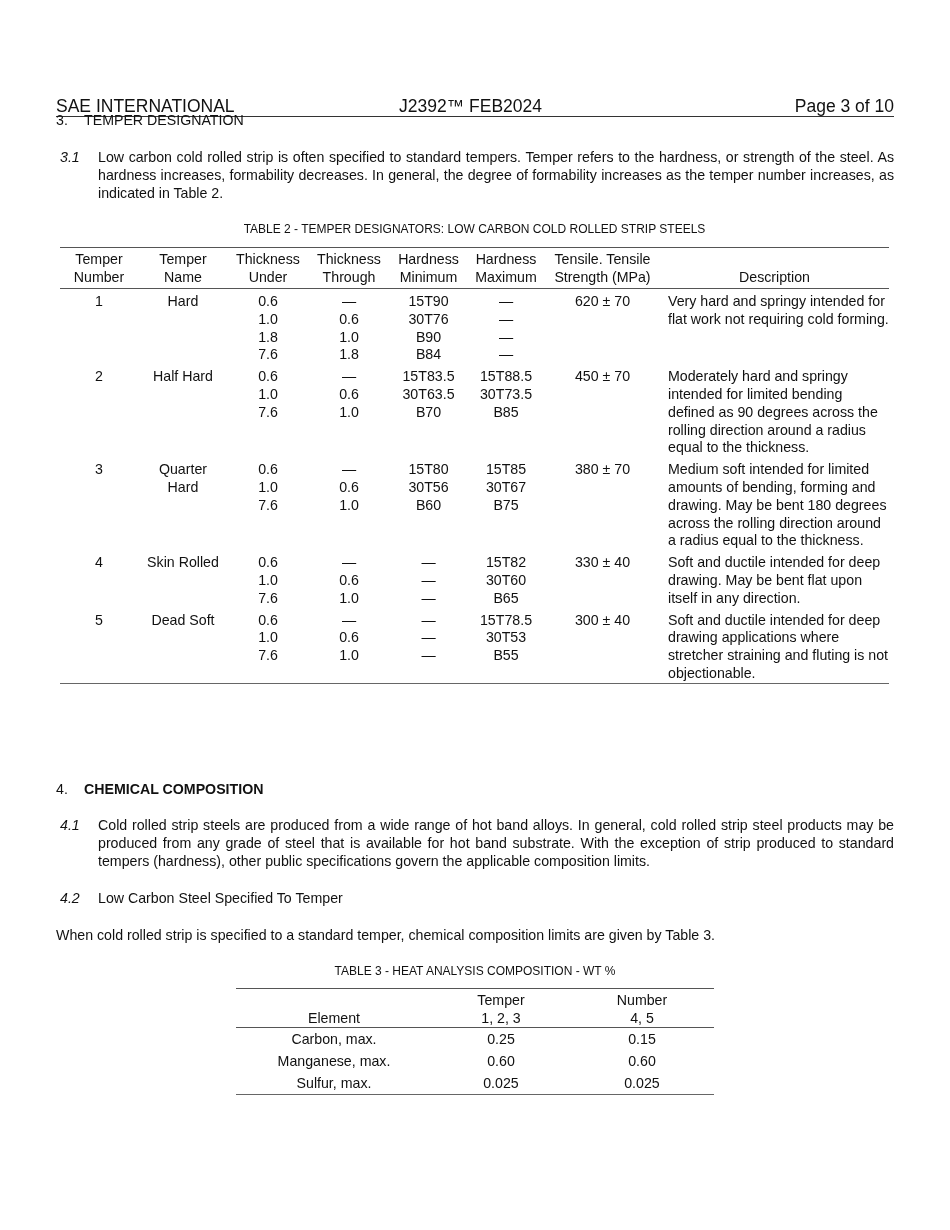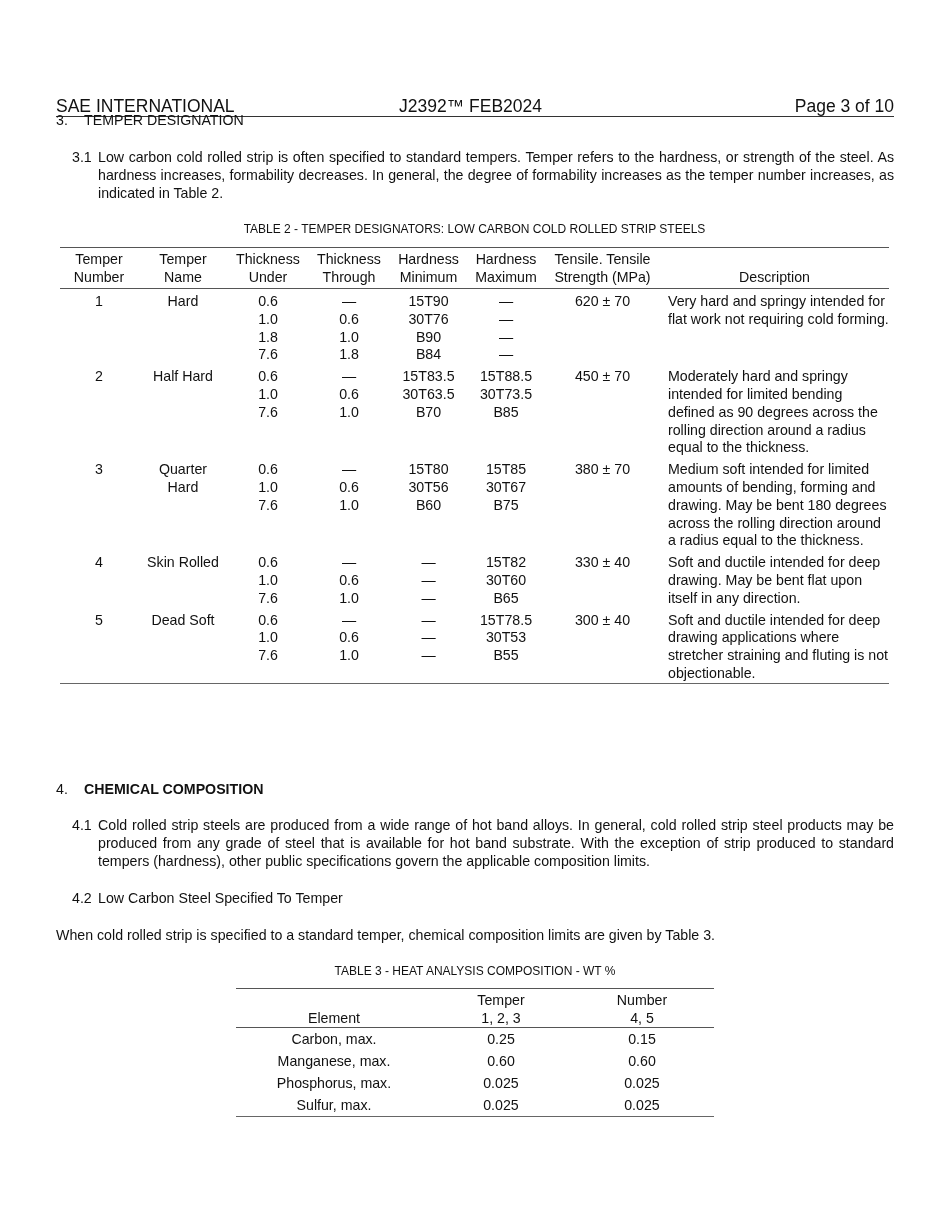--- a/index.html
+++ b/index.html
@@ -6,21 +6,21 @@
   body { width: 950px; height: 1230px; position: relative; font-family: "Liberation Sans", sans-serif; color: #111; font-size: 14.2px; }
   .page { position: absolute; left: 0; top: 0; width: 950px; height: 1230px; }
   .header { position: absolute; left: 56px; top: 52px; width: 838px; height: 20px; border-bottom: 1.5px solid #333; font-size: 17.5px; margin-top: 44px; }
   .header span { position: absolute; top: 0; line-height: 20px; }
   .h-left { left: 0; }
   .h-center { left: 343px; }
   .h-right { right: 0; }
   .abs { position: absolute; }
   .sec-head { font-size: 14.2px; line-height: 18px; }
   .para { position: absolute; left: 56px; width: 838px; line-height: 18px; font-size: 14.2px; }
-  .para .num { position: absolute; left: 16px; top: 0; }
+  .para .num { position: absolute; left: 4px; top: 0; font-style: italic; }
   .para .txt { margin-left: 42px; text-align: justify; text-align-last: left; }
   .caption { position: absolute; text-align: center; font-size: 12px; line-height: 18px; }
   table { border-collapse: collapse; font-size: 14.2px; }
   .t2 { position: absolute; left: 60px; top: 247px; width: 829px; table-layout: fixed; }
   .t2 th { font-weight: normal; vertical-align: bottom; text-align: center; line-height: 18px; padding: 2px 0 2px 0; }
   .t2 thead tr { border-top: 1px solid #555; border-bottom: 1px solid #555; }
   .t2 td { vertical-align: top; text-align: center; line-height: 17.8px; padding: 4px 0 0 0; }
   .t2 td.desc { text-align: left; padding-left: 8px; }
   .t2 th.desc { text-align: center; }
   .t2 tbody tr.last { border-bottom: 1.5px solid #666; }
@@ -300,25 +300,20 @@
       <tr>
         <td>Carbon, max.</td>
         <td>0.25</td>
         <td>0.15</td>
       </tr>
       <tr>
         <td>Manganese, max.</td>
         <td>0.60</td>
         <td>0.60</td>
       </tr>
-      <tr>
-        <td>Phosphorus, max.</td>
-        <td>0.025</td>
-        <td>0.025</td>
-      </tr>
       <tr class="last">
         <td>Sulfur, max.</td>
         <td>0.025</td>
         <td>0.025</td>
       </tr>
     </tbody>
   </table>
 
 </div>
 

